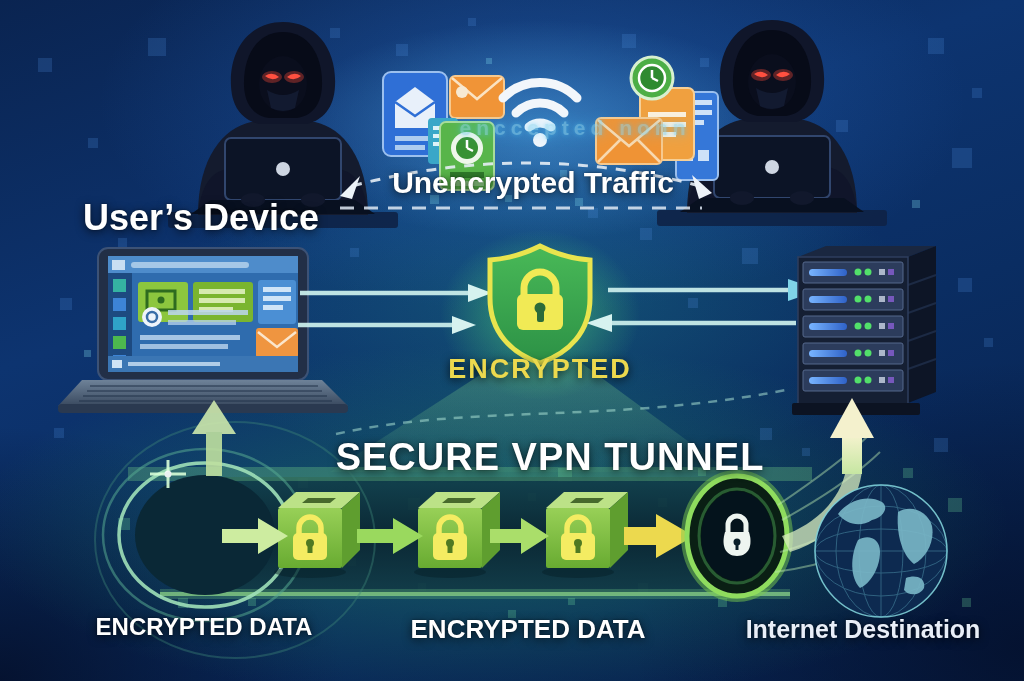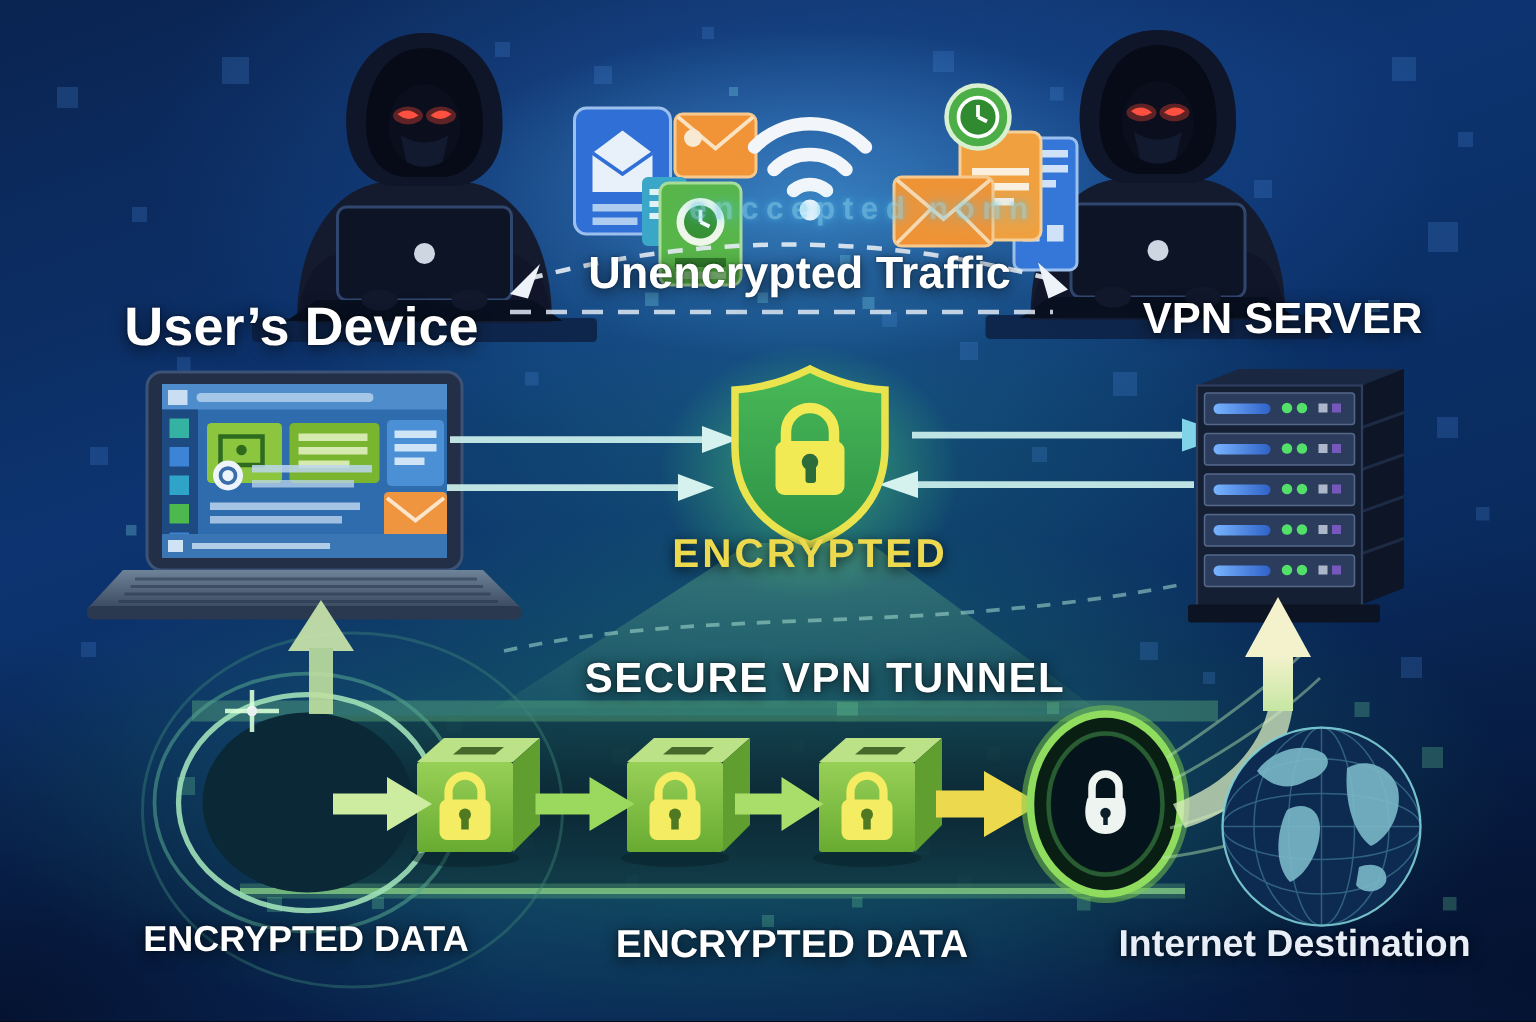--- a/index.html
+++ b/index.html
@@ -13,28 +13,28 @@
       radial-gradient(ellipse 520px 380px at 100% 95%, rgba(4,16,44,.85), transparent 75%),
       radial-gradient(ellipse 460px 340px at 0% 100%, rgba(4,14,40,.85), transparent 75%),
       linear-gradient(160deg,#0a2451 0%,#0d3470 35%,#0a2d62 60%,#071f49 100%);
   }
   #scene{position:absolute;left:0;top:0;}
   .lbl{
     position:absolute;transform:translateX(-50%);white-space:nowrap;
     color:#fff;font-weight:bold;z-index:5;
     text-shadow:0 2px 10px rgba(0,0,0,.7),0 0 2px rgba(0,0,0,.5);
   }
-  .lbl-ghost{left:575px;top:128px;font-size:21px;letter-spacing:5px;color:#86d4f0;
+  .lbl-ghost{left:575px;top:116px;font-size:21px;letter-spacing:5px;color:#86d4f0;
     opacity:.55;text-shadow:0 0 14px #4fc3f7,0 0 4px #4fc3f7;font-weight:bold;}
   .lbl-unencrypted{left:533px;top:166px;font-size:30px;}
   .lbl-users-device{left:201px;top:197px;font-size:36px;}
   .lbl-vpn-server{left:855px;top:197px;font-size:29px;}
   .lbl-encryption{left:540px;top:354px;font-size:27px;color:#ecd94e;letter-spacing:2px;
     text-shadow:0 2px 8px rgba(0,0,0,.8);}
-  .lbl-secure-tunnel{left:550px;top:436px;font-size:28px;letter-spacing:1px;}
+  .lbl-secure-tunnel{left:550px;top:436px;font-size:38px;letter-spacing:1px;}
   .lbl-enc-data-1{left:204px;top:613px;font-size:24px;}
   .lbl-enc-data-2{left:528px;top:614px;font-size:26px;}
   .lbl-internet-dest{left:863px;top:615px;font-size:25px;color:#e8eef8;}
 </style>
 </head>
 <body>
 
 <div id="stage">
 <svg id="scene" width="1024" height="681" viewBox="0 0 1024 681">
   <defs>
@@ -447,19 +447,18 @@
       <path d="M858,540 C868,534 880,538 880,552 C880,568 870,584 860,588 C850,578 850,556 858,540 Z"></path>
       <path d="M898,512 C912,504 928,512 932,526 C935,542 926,558 914,564 C903,556 896,536 898,512 Z"></path>
       <path d="M906,578 C916,574 926,578 924,588 C920,596 908,596 904,590 Z"></path>
     </g>
   </g>
 </svg>
 
 <div class="lbl lbl-ghost">enccepted nonn</div>
 <div class="lbl lbl-unencrypted">Unencrypted Traffic</div>
 <div class="lbl lbl-users-device">User’s Device</div>
-<div class="lbl lbl-vpn-server">VPN SERVER</div>
 <div class="lbl lbl-encryption">ENCRYPTED</div>
 <div class="lbl lbl-secure-tunnel">SECURE VPN TUNNEL</div>
 <div class="lbl lbl-enc-data-1">ENCRYPTED DATA</div>
 <div class="lbl lbl-enc-data-2">ENCRYPTED DATA</div>
 <div class="lbl lbl-internet-dest">Internet Destination</div>
 </div>
 
 </body></html>

